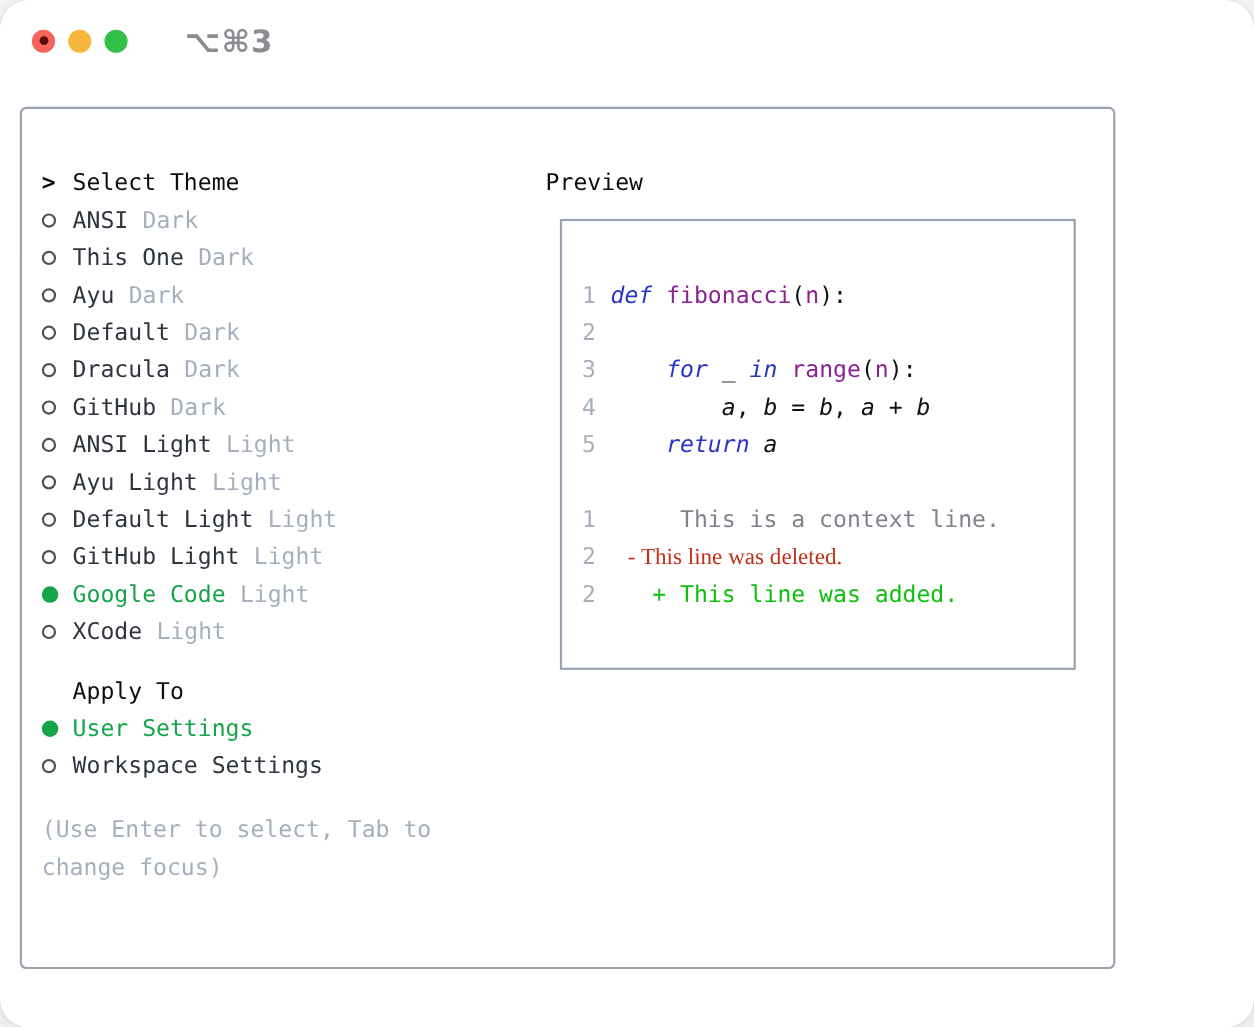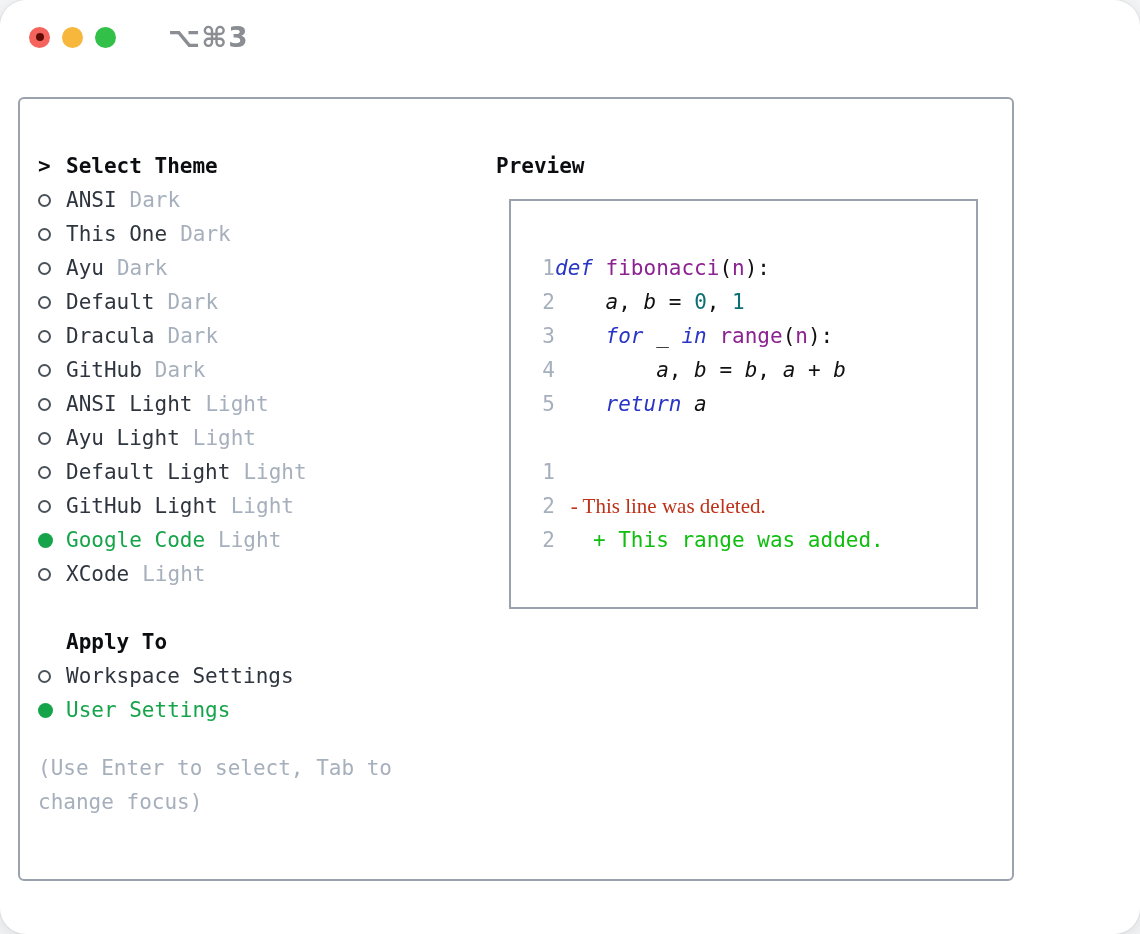--- a/index.html
+++ b/index.html
@@ -36,38 +36,38 @@
   }
   
   .main-box{
     width:996px;height:784px;margin-left:18px;margin-top:23px;
     border:2px solid var(--border);border-radius:6px;background:#fff;
     padding:50px 30px 50px 18px;
     display:flex;align-items:flex-start;
     font-size:21px;line-height:34px;
   }
   .left-col{width:458px;flex:none;}
-  .right-col{flex:1;text-align:right;}
+  .right-col{flex:1;}
   .row{display:flex;align-items:center;height:34px;}
   .marker-cell{
     width:28px;flex:none;display:inline-flex;align-items:center;height:34px;
   }
   .cursor{color:var(--black);font-weight:700;}
-  .header-text{color:var(--black);font-weight:700;white-space:pre;}
+  .header-text{color:var(--black);font-weight:400;white-space:pre;}
   .radio{
     width:13px;height:13px;border-radius:50%;
     border:2px solid #4c525a;background:transparent;flex:none;
   }
   .radio.filled{
     width:15px;height:15px;border:none;background:var(--selgreen);
   }
   .theme-name{color:var(--dark);white-space:pre;}
   .theme-name.selected{color:var(--selgreen);}
   .variant{color:var(--muted);white-space:pre;margin-left:13px;}
-  .apply-header{margin-top:34px;}
+  .apply-header{margin-top:20px;}
   .help{
     margin-top:24px;color:var(--muted);max-width:410px;
     line-height:34px;
   }
   
   .preview-box{
     margin-top:16px;margin-left:13px;width:469px;height:410px;
     border:2px solid var(--border);background:#fff;
     padding:50px 12px 50px 18px;overflow:hidden;
   }
@@ -193,72 +193,72 @@
         </div>
 
       <div class="row apply-header">
         <span class="marker-cell"></span>
         <span class="header-text">Apply To</span>
       </div>
 
       <div id="apply-list">
           <div class="row">
             <span class="marker-cell">
+              <span class="radio filled"></span>
+            </span>
+            <span class="theme-name selected">User Settings</span>
+          </div>
+          <div class="row">
+            <span class="marker-cell">
               <span class="radio"></span>
             </span>
             <span class="theme-name">Workspace Settings</span>
-          </div>
-          <div class="row">
-            <span class="marker-cell">
-              <span class="radio filled"></span>
-            </span>
-            <span class="theme-name selected">User Settings</span>
           </div>
         </div>
 
       <div class="help">(Use Enter to select, Tab to change focus)</div>
     </div>
 
     <div class="right-col">
       <div class="row">
         <span class="header-text">Preview</span>
       </div>
       <div class="preview-box">
         <div id="code-lines">
             <div class="pline">
               <span class="ln">1</span>
               <span class="pcontent"><span class="c-kw">def </span><span class="c-fn">fibonacci</span><span class="c-pln">(</span><span class="c-fn">n</span><span class="c-pln">):</span></span>
             </div>
             <div class="pline">
               <span class="ln">2</span>
-              <span class="pcontent"><span class="c-pln">    </span><span class="c-var">a</span><span class="c-pln">, </span><span class="c-var">b</span><span class="c-pln"> = </span><span class="c-lit">0</span><span class="c-pln">, </span><span class="c-lit">1</span></span>
             </div>
             <div class="pline">
               <span class="ln">3</span>
               <span class="pcontent"><span class="c-pln">    </span><span class="c-kw">for</span><span class="c-pln"> _ </span><span class="c-kw">in</span><span class="c-pln"> </span><span class="c-fn">range</span><span class="c-pln">(</span><span class="c-fn">n</span><span class="c-pln">):</span></span>
             </div>
             <div class="pline">
               <span class="ln">4</span>
               <span class="pcontent"><span class="c-pln">        </span><span class="c-var">a</span><span class="c-pln">, </span><span class="c-var">b</span><span class="c-pln"> = </span><span class="c-var">b</span><span class="c-pln">, </span><span class="c-var">a</span><span class="c-pln"> + </span><span class="c-var">b</span></span>
             </div>
             <div class="pline">
               <span class="ln">5</span>
               <span class="pcontent"><span class="c-pln">    </span><span class="c-kw">return</span><span class="c-pln"> </span><span class="c-var">a</span></span>
             </div>
           </div>
         <div id="diff-lines" class="diff-block">
             <div class="pline">
               <span class="ln">1</span>
+              <span class="pcontent"><span class="c-ctx">     This is a context line.</span></span>
             </div>
             <div class="pline">
               <span class="ln">2</span>
               <span class="pcontent"><span class="c-del">   - This line was deleted.</span></span>
             </div>
             <div class="pline">
               <span class="ln">2</span>
-              <span class="pcontent"><span class="c-add">   + This range was added.</span></span>
+              <span class="pcontent"><span class="c-add">   + This line was added.</span></span>
             </div>
           </div>
       </div>
     </div>
 
   </div>
 </div>
 
 </body></html>

